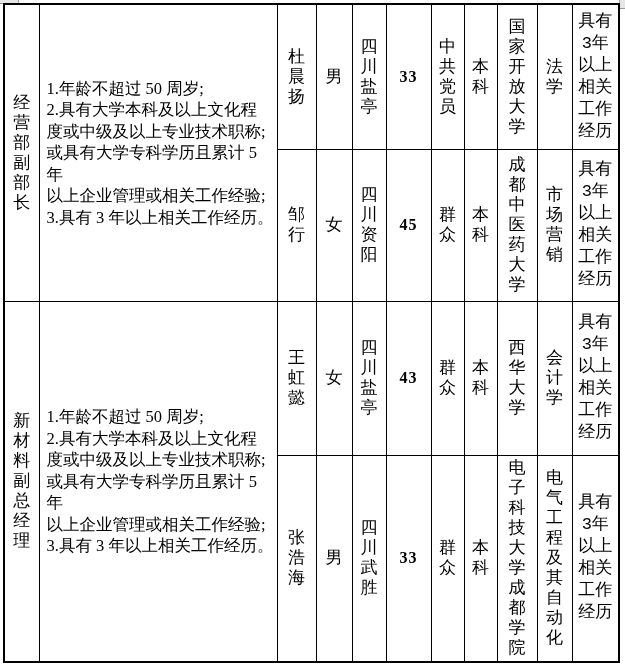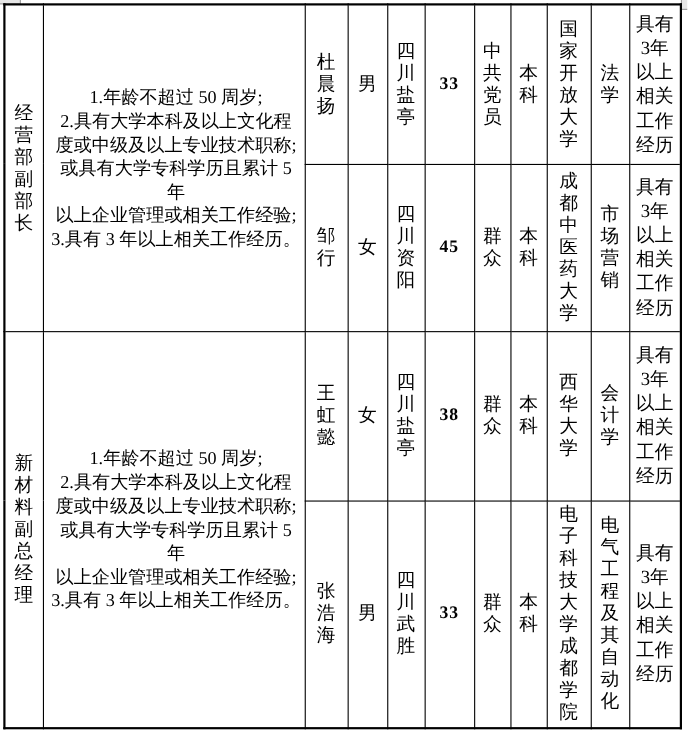--- a/index.html
+++ b/index.html
@@ -48,29 +48,30 @@
     text-align: center;
     vertical-align: middle;
     font-size: 17px;
     line-height: 20px;
     overflow: hidden;
   }
   td.v {
     white-space: pre-line; 
   }
   td.req {
-    text-align: center;
+    text-align: left;
     white-space: pre-line;
     font-size: 16.5px;
     line-height: 21.5px;
     padding: 0 3px 0 7px;
   }
   td.exp {
     white-space: pre-line;
     line-height: 22px;
+    font-family: Liberation Mono, monospace;
   }
   td.age {
     font-size: 16px;
     letter-spacing: 1px;
     font-weight: bold;
   }
 </style>
 </head>
 <body>
 
@@ -181,21 +182,21 @@
 以上企业管理或相关工作经验;
 3.具有 3 年以上相关工作经历。</td>
       <td class="v">王
 虹
 懿</td>
       <td class="v">女</td>
       <td class="v">四
 川
 盐
 亭</td>
-      <td class="age">38</td>
+      <td class="age">43</td>
       <td class="v">群
 众</td>
       <td class="v">本
 科</td>
       <td class="v">西
 华
 大
 学</td>
       <td class="v">会
 计

